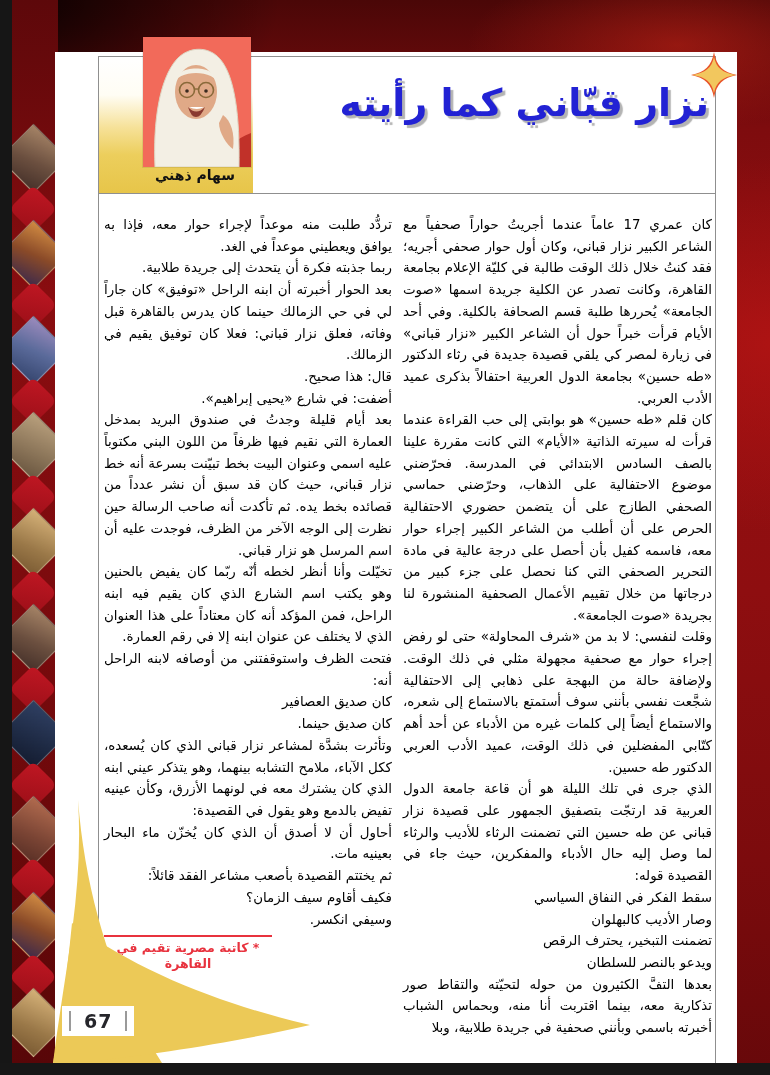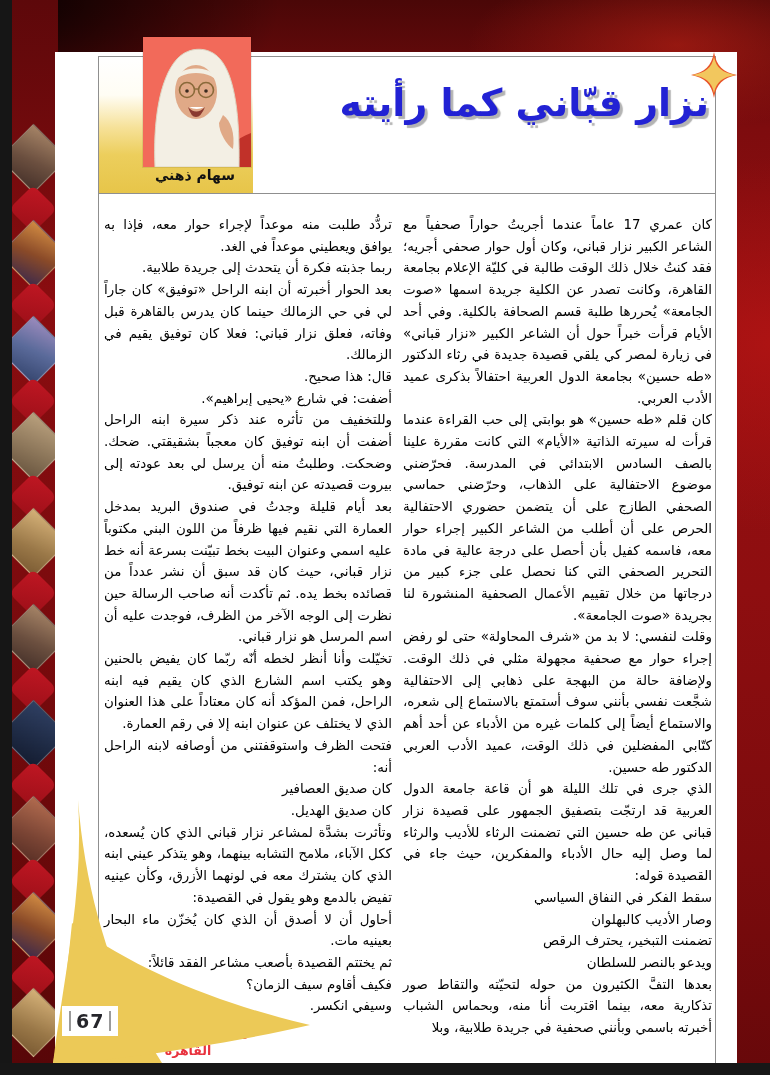--- a/index.html
+++ b/index.html
@@ -73,21 +73,21 @@
     width:168px;margin:5px auto 0 0;border-top:2px solid #e8323e;padding-top:3px;
     text-align:center;color:#e8323e;font-weight:bold;font-size:12.5px;line-height:16px;
   }
 
   
   .gold-deco{position:absolute;left:12px;bottom:12px;width:300px;height:280px;z-index:3;}
 
   
   .page-num{
     position:absolute;left:62px;top:1006px;z-index:4;background:#ffffff;
-    display:flex;align-items:center;gap:5px;padding:4px 7px;
+    display:flex;align-items:center;gap:13px;padding:4px 7px;
   }
   .page-num .bar{width:2px;height:20px;background:#9a9a9a;}
   .page-num .num{font-size:19px;font-weight:bold;color:#26262b;letter-spacing:1px;}
 </style>
 </head>
 <body>
 
 <div class="bg-red"></div>
 <div class="left-shade"></div>
 
@@ -158,26 +158,25 @@
       <p>ويدعو بالنصر للسلطان</p>
       <p>بعدها التفَّ الكثيرون من حوله لتحيّته والتقاط صور تذكارية معه، بينما اقتربت أنا منه، وبحماس الشباب أخبرته باسمي وبأنني صحفية في جريدة طلابية، وبلا</p>
     </div>
 
     <div class="col col-left">
       <p>تردُّد طلبت منه موعداً لإجراء حوار معه، فإذا به يوافق ويعطيني موعداً في الغد.</p>
       <p>ربما جذبته فكرة أن يتحدث إلى جريدة طلابية.</p>
       <p>بعد الحوار أخبرته أن ابنه الراحل «توفيق» كان جاراً لي في حي الزمالك حينما كان يدرس بالقاهرة قبل وفاته، فعلق نزار قباني: فعلا كان توفيق يقيم في الزمالك.</p>
       <p>قال: هذا صحيح.</p>
       <p>أضفت: في شارع «يحيى إبراهيم».</p>
-      <p>وللتخفيف من تأثره عند ذكر سيرة ابنه الراحل أضفت أن ابنه توفيق كان معجباً بشقيقتي. ضحك. وضحكت. وطلبتُ منه أن يرسل لي بعد عودته إلى بيروت قصيدته عن ابنه توفيق.</p>
       <p>بعد أيام قليلة وجدتُ في صندوق البريد بمدخل العمارة التي نقيم فيها ظرفاً من اللون البني مكتوباً عليه اسمي وعنوان البيت بخط تبيّنت بسرعة أنه خط نزار قباني، حيث كان قد سبق أن نشر عدداً من قصائده بخط يده. ثم تأكدت أنه صاحب الرسالة حين نظرت إلى الوجه الآخر من الظرف، فوجدت عليه أن اسم المرسل هو نزار قباني.</p>
       <p>تخيّلت وأنا أنظر لخطه أنّه ربّما كان يفيض بالحنين وهو يكتب اسم الشارع الذي كان يقيم فيه ابنه الراحل، فمن المؤكد أنه كان معتاداً على هذا العنوان الذي لا يختلف عن عنوان ابنه إلا في رقم العمارة.</p>
       <p>فتحت الظرف واستوقفتني من أوصافه لابنه الراحل أنه:</p>
       <p>كان صديق العصافير</p>
-      <p>كان صديق الهديل.</p>
+      <p>كان صديق حينما.</p>
       <p>وتأثرت بشدَّة لمشاعر نزار قباني الذي كان يُسعده، ككل الآباء، ملامح التشابه بينهما، وهو يتذكر عيني ابنه الذي كان يشترك معه في لونهما الأزرق، وكأن عينيه تفيض بالدمع وهو يقول في القصيدة:</p>
       <p>أحاول أن لا أصدق أن الذي كان يُخزّن ماء البحار بعينيه مات.</p>
       <p>ثم يختتم القصيدة بأصعب مشاعر الفقد قائلاً:</p>
       <p>فكيف أقاوم سيف الزمان؟</p>
       <p>وسيفي انكسر.</p>
       <div class="footnote">* كاتبة مصرية تقيم في القاهرة</div>
     </div>
   </div>
 </div>
 

